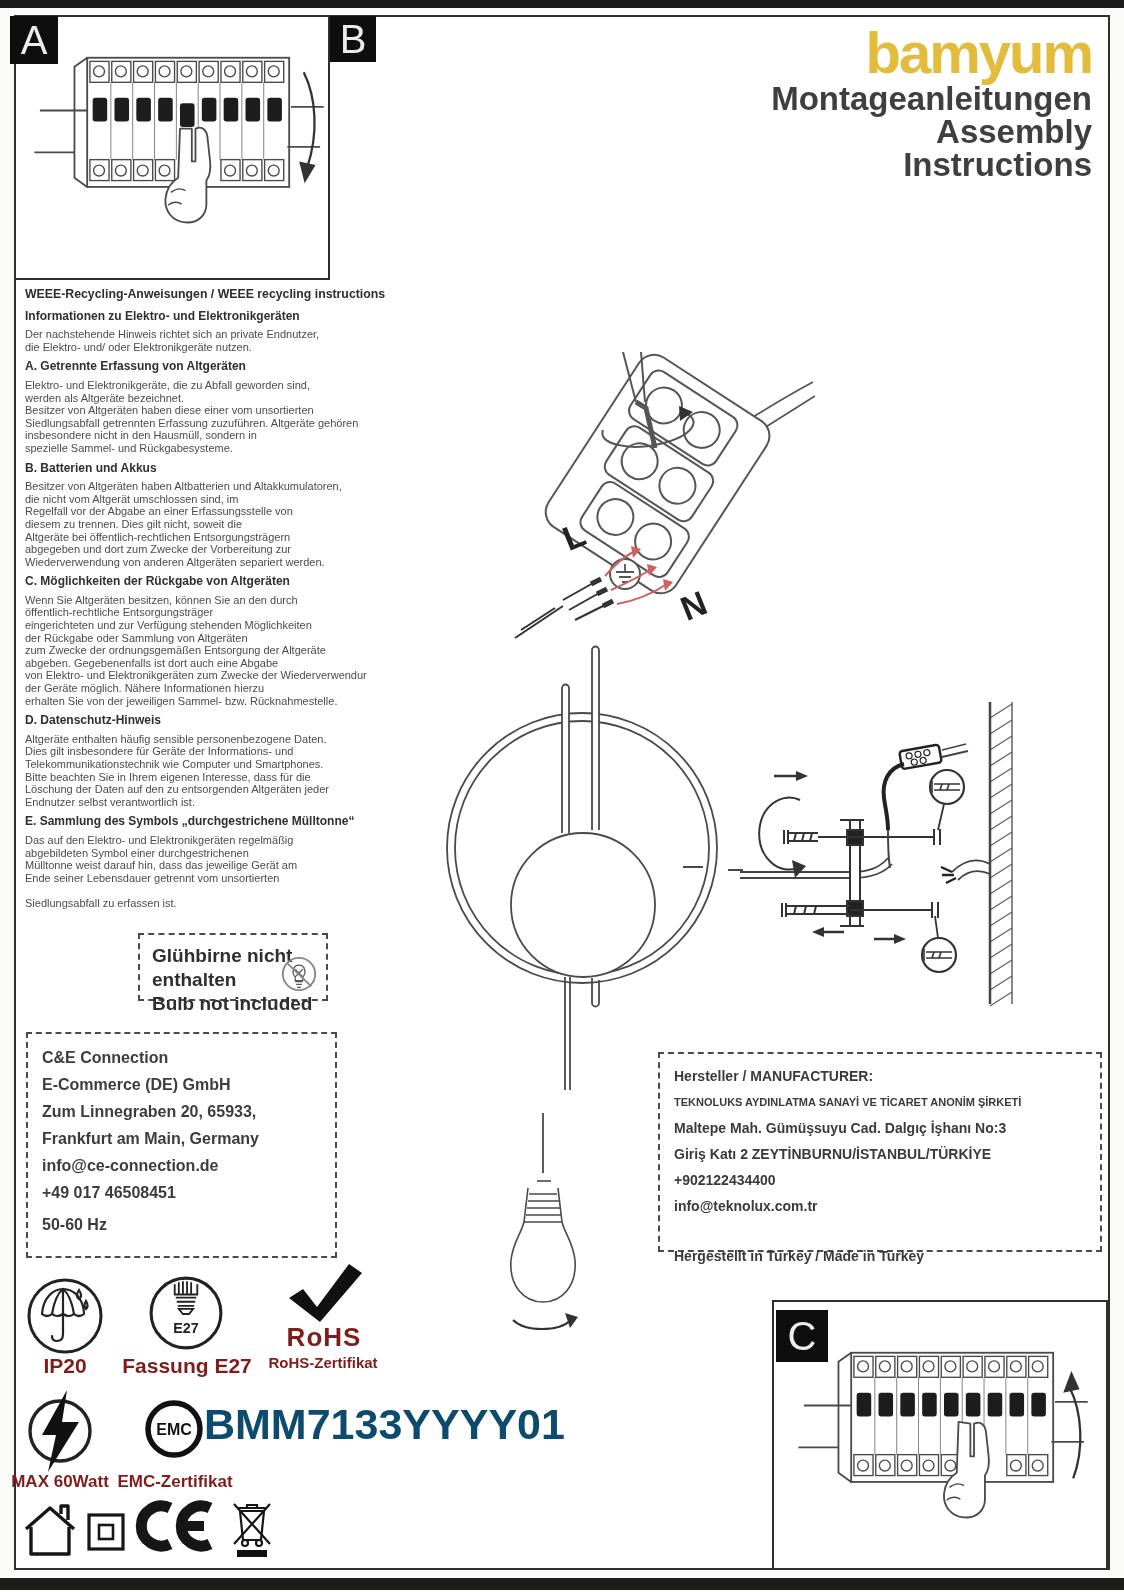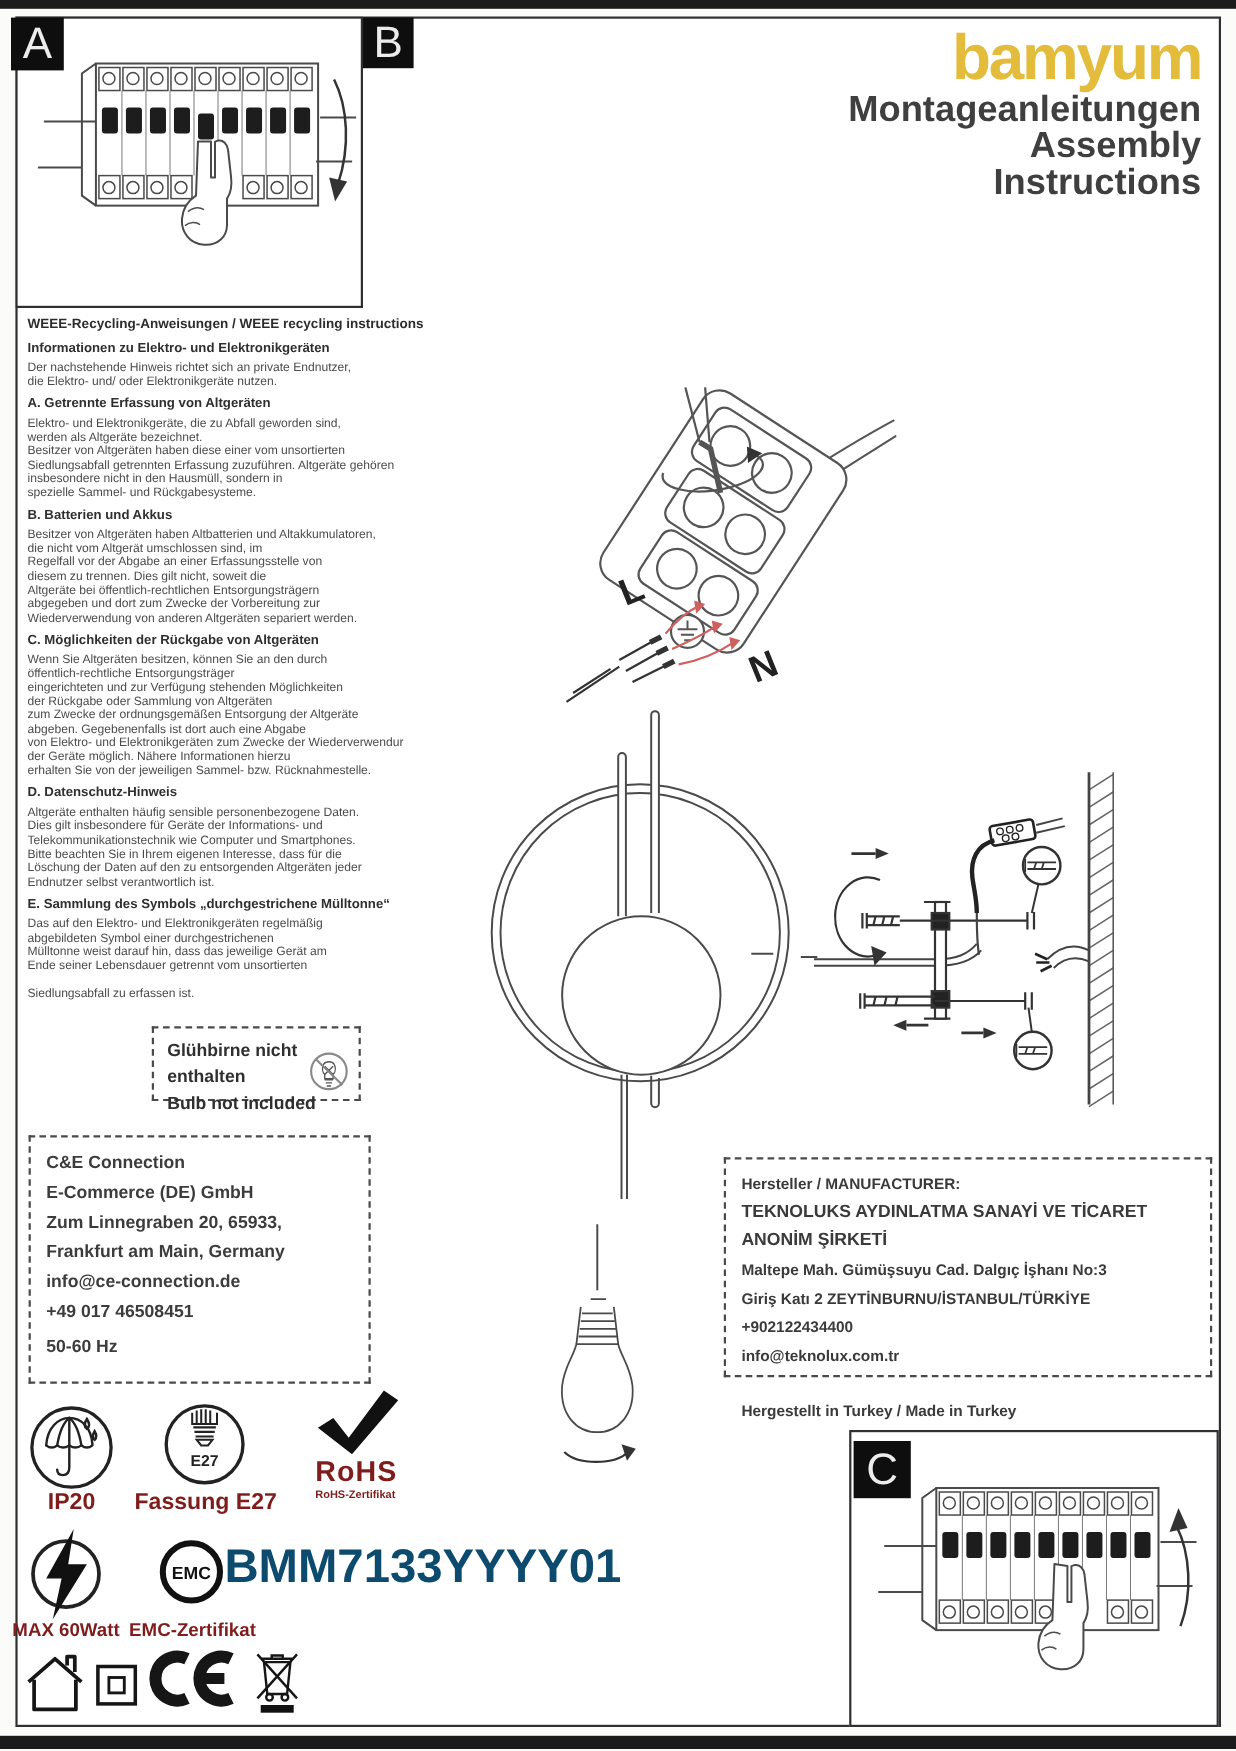--- a/index.html
+++ b/index.html
@@ -11,21 +11,21 @@
 .panel{border:2px solid #2f2f2f;background:#fff}
 .tag{background:#0e0e0e;color:#ececec;font-weight:300;font-size:40px;display:flex;align-items:center;justify-content:center;font-family:"Liberation Sans",sans-serif}
 .dashbox{border:2px dashed #4a4a4a;background:#fff}
 .brand{text-align:right}
 .brand .logo{font-size:58px;font-weight:700;color:#E3BC3C;letter-spacing:-2px;line-height:58px}
 .brand .sub{font-size:33px;font-weight:700;color:#3f3f3f;line-height:33px}
 .weee{width:416px;font-size:11px;line-height:12.6px;color:#4b4b4b}
 .weee .wtitle{font-weight:700;font-size:12.3px;color:#2d2d2d;margin-bottom:9px}
 .weee h4{font-size:12px;color:#2f2f2f;margin:7px 0 6px;font-weight:700}
 .weee .wb{white-space:pre-line;margin-bottom:4px}
-.bnote{font-size:16px;font-weight:600;color:#2f2f2f;line-height:24px;padding:9px 0 0 12px}
+.bnote{font-size:19px;font-weight:600;color:#2f2f2f;line-height:24px;padding:9px 0 0 12px}
 .rsp{font-size:16px;font-weight:600;color:#3c3c3c;line-height:27px;padding:10px 0 0 14px}
 .man{font-size:14px;font-weight:700;color:#3a3a3a;line-height:26px;padding:9px 0 0 14px}
 .certlbl{font-weight:700;color:#7f1d1d;text-align:center}
 .code{font-size:43px;font-weight:700;color:#0c4a6e;letter-spacing:0}
 svg{display:block}
 .ln{stroke:#4a4a4a;fill:none;stroke-width:2}
 </style>
 </head>
 <body>
 
@@ -362,21 +362,21 @@
     <div>Frankfurt am Main, Germany</div>
     <div>info@ce-connection.de</div>
     <div>+49 017 46508451</div>
     <div style="margin-top:5px">50-60 Hz</div>
   </div>
 </div>
 
 <div class="abs dashbox" style="left:658px;top:1052px;width:444px;height:200px">
   <div class="man">
     <div>Hersteller / MANUFACTURER:</div>
-    <div style="font-size:16px">TEKNOLUKS AYDINLATMA SANAYİ VE TİCARET ANONİM ŞİRKETİ</div>
+    <div style="font-size:11px">TEKNOLUKS AYDINLATMA SANAYİ VE TİCARET ANONİM ŞİRKETİ</div>
     <div>Maltepe Mah. Gümüşsuyu Cad. Dalgıç İşhanı No:3</div>
     <div>Giriş Katı 2 ZEYTİNBURNU/İSTANBUL/TÜRKİYE</div>
     <div>+902122434400</div>
     <div>info@teknolux.com.tr</div>
     <div style="margin-top:24px">Hergestellt in Turkey / Made in Turkey</div>
   </div>
 </div>
 
 <svg class="abs" style="left:25px;top:1276px" width="80" height="80" viewBox="0 0 80 80">
   <circle cx="40" cy="40" r="36" fill="none" stroke="#222" stroke-width="3"></circle>
@@ -400,21 +400,21 @@
     <path d="M31 34 h14 L41 39 h-6 Z"></path>
   </g>
   <text x="38" y="57" text-anchor="middle" font-size="14" font-weight="bold" fill="#222">E27</text>
 </svg>
 <div class="abs certlbl" style="left:118px;top:1354px;width:138px;font-size:21px">Fassung E27</div>
 
 <svg class="abs" style="left:283px;top:1262px" width="82" height="62" viewBox="0 0 82 62">
   <polygon points="6,36 20,27 34,45 66,2 79,11 37,60 6,36" fill="#111"></polygon>
 </svg>
 <div class="abs certlbl" style="left:276px;top:1322px;width:96px;font-size:26px;letter-spacing:1px">RoHS</div>
-<div class="abs certlbl" style="left:258px;top:1354px;width:130px;font-size:10px">RoHS-Zertifikat</div>
+<div class="abs certlbl" style="left:258px;top:1354px;width:130px;font-size:15px">RoHS-Zertifikat</div>
 
 <svg class="abs" style="left:24px;top:1386px" width="72" height="90" viewBox="0 0 72 90">
   <circle cx="36" cy="45" r="30" fill="none" stroke="#222" stroke-width="3.4"></circle>
   <polygon points="43,4 18,49 32,49 24,86 55,36 38,36" fill="#111"></polygon>
 </svg>
 <div class="abs certlbl" style="left:10px;top:1472px;width:100px;font-size:17px">MAX 60Watt</div>
 
 <svg class="abs" style="left:143px;top:1398px" width="62" height="62" viewBox="0 0 62 62">
   <circle cx="31" cy="31" r="26" fill="none" stroke="#111" stroke-width="5.5"></circle>
   <text x="31" y="37" text-anchor="middle" font-size="16" font-weight="bold" fill="#111">EMC</text>

